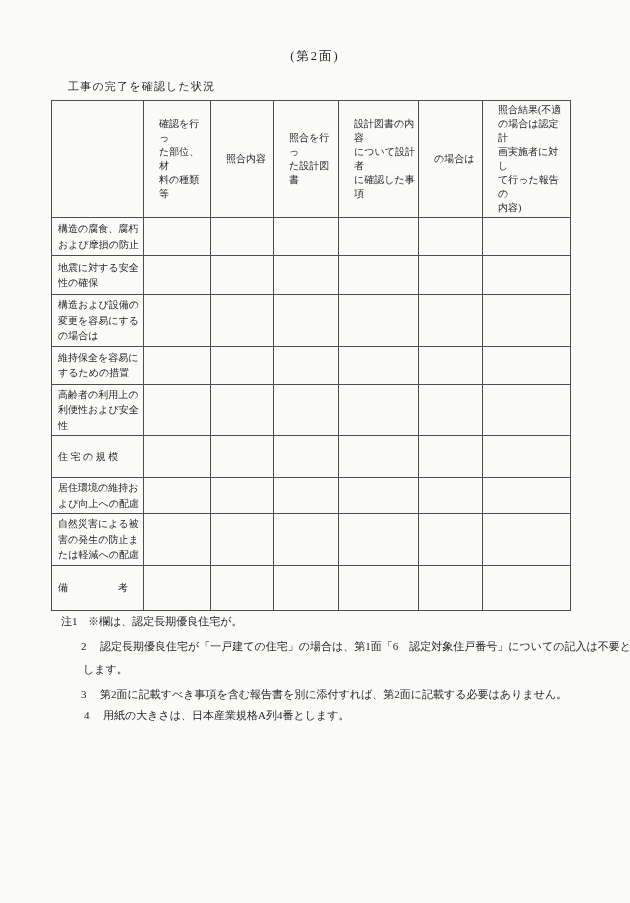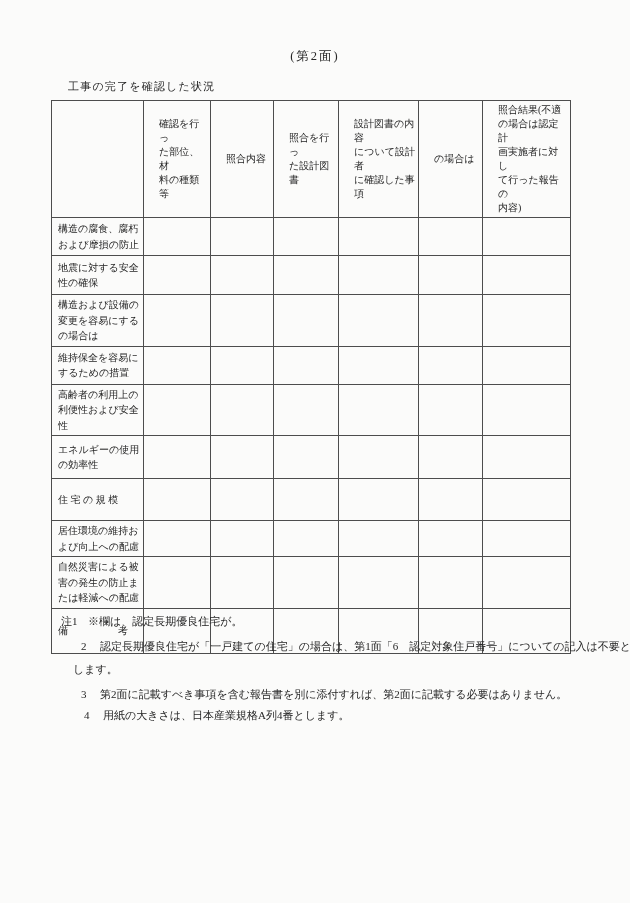--- a/index.html
+++ b/index.html
@@ -133,30 +133,20 @@
         <th class="rowlabel">高齢者の利用上の
 利便性および安全
 性</th>
         <td class="blank"></td>
           <td class="blank"></td>
           <td class="blank"></td>
           <td class="blank"></td>
           <td class="blank"></td>
           <td class="blank"></td>
       </tr>
-      <tr style="height:43px">
-        <th class="rowlabel">エネルギーの使用
-の効率性</th>
-        <td class="blank"></td>
-          <td class="blank"></td>
-          <td class="blank"></td>
-          <td class="blank"></td>
-          <td class="blank"></td>
-          <td class="blank"></td>
-      </tr>
       <tr style="height:42px">
         <th class="rowlabel">住 宅 の 規 模</th>
         <td class="blank"></td>
           <td class="blank"></td>
           <td class="blank"></td>
           <td class="blank"></td>
           <td class="blank"></td>
           <td class="blank"></td>
       </tr>
       <tr style="height:32px">
@@ -192,21 +182,21 @@
     </tbody>
   </table>
 
   <div class="note" style="left:61px;top:614px;">
     <span class="nnum w27">注1</span><span>※欄は、認定長期優良住宅が。</span>
   </div>
 
   <div class="note" style="left:81px;top:639px;">
     <span class="nnum w19">2</span><span>認定長期優良住宅が「一戸建ての住宅」の場合は、第1面「6　認定対象住戸番号」についての記入は不要と</span>
   </div>
-  <div class="note" style="left:73px;top:662px;">
+  <div class="note" style="left:83px;top:662px;">
     <span>します。</span>
   </div>
 
   <div class="note" style="left:81px;top:687px;">
     <span class="nnum w19">3</span><span>第2面に記載すべき事項を含む報告書を別に添付すれば、第2面に記載する必要はありません。</span>
   </div>
 
   <div class="note" style="left:84px;top:708px;">
     <span class="nnum w19">4</span><span>用紙の大きさは、日本産業規格A列4番とします。</span>
   </div>

